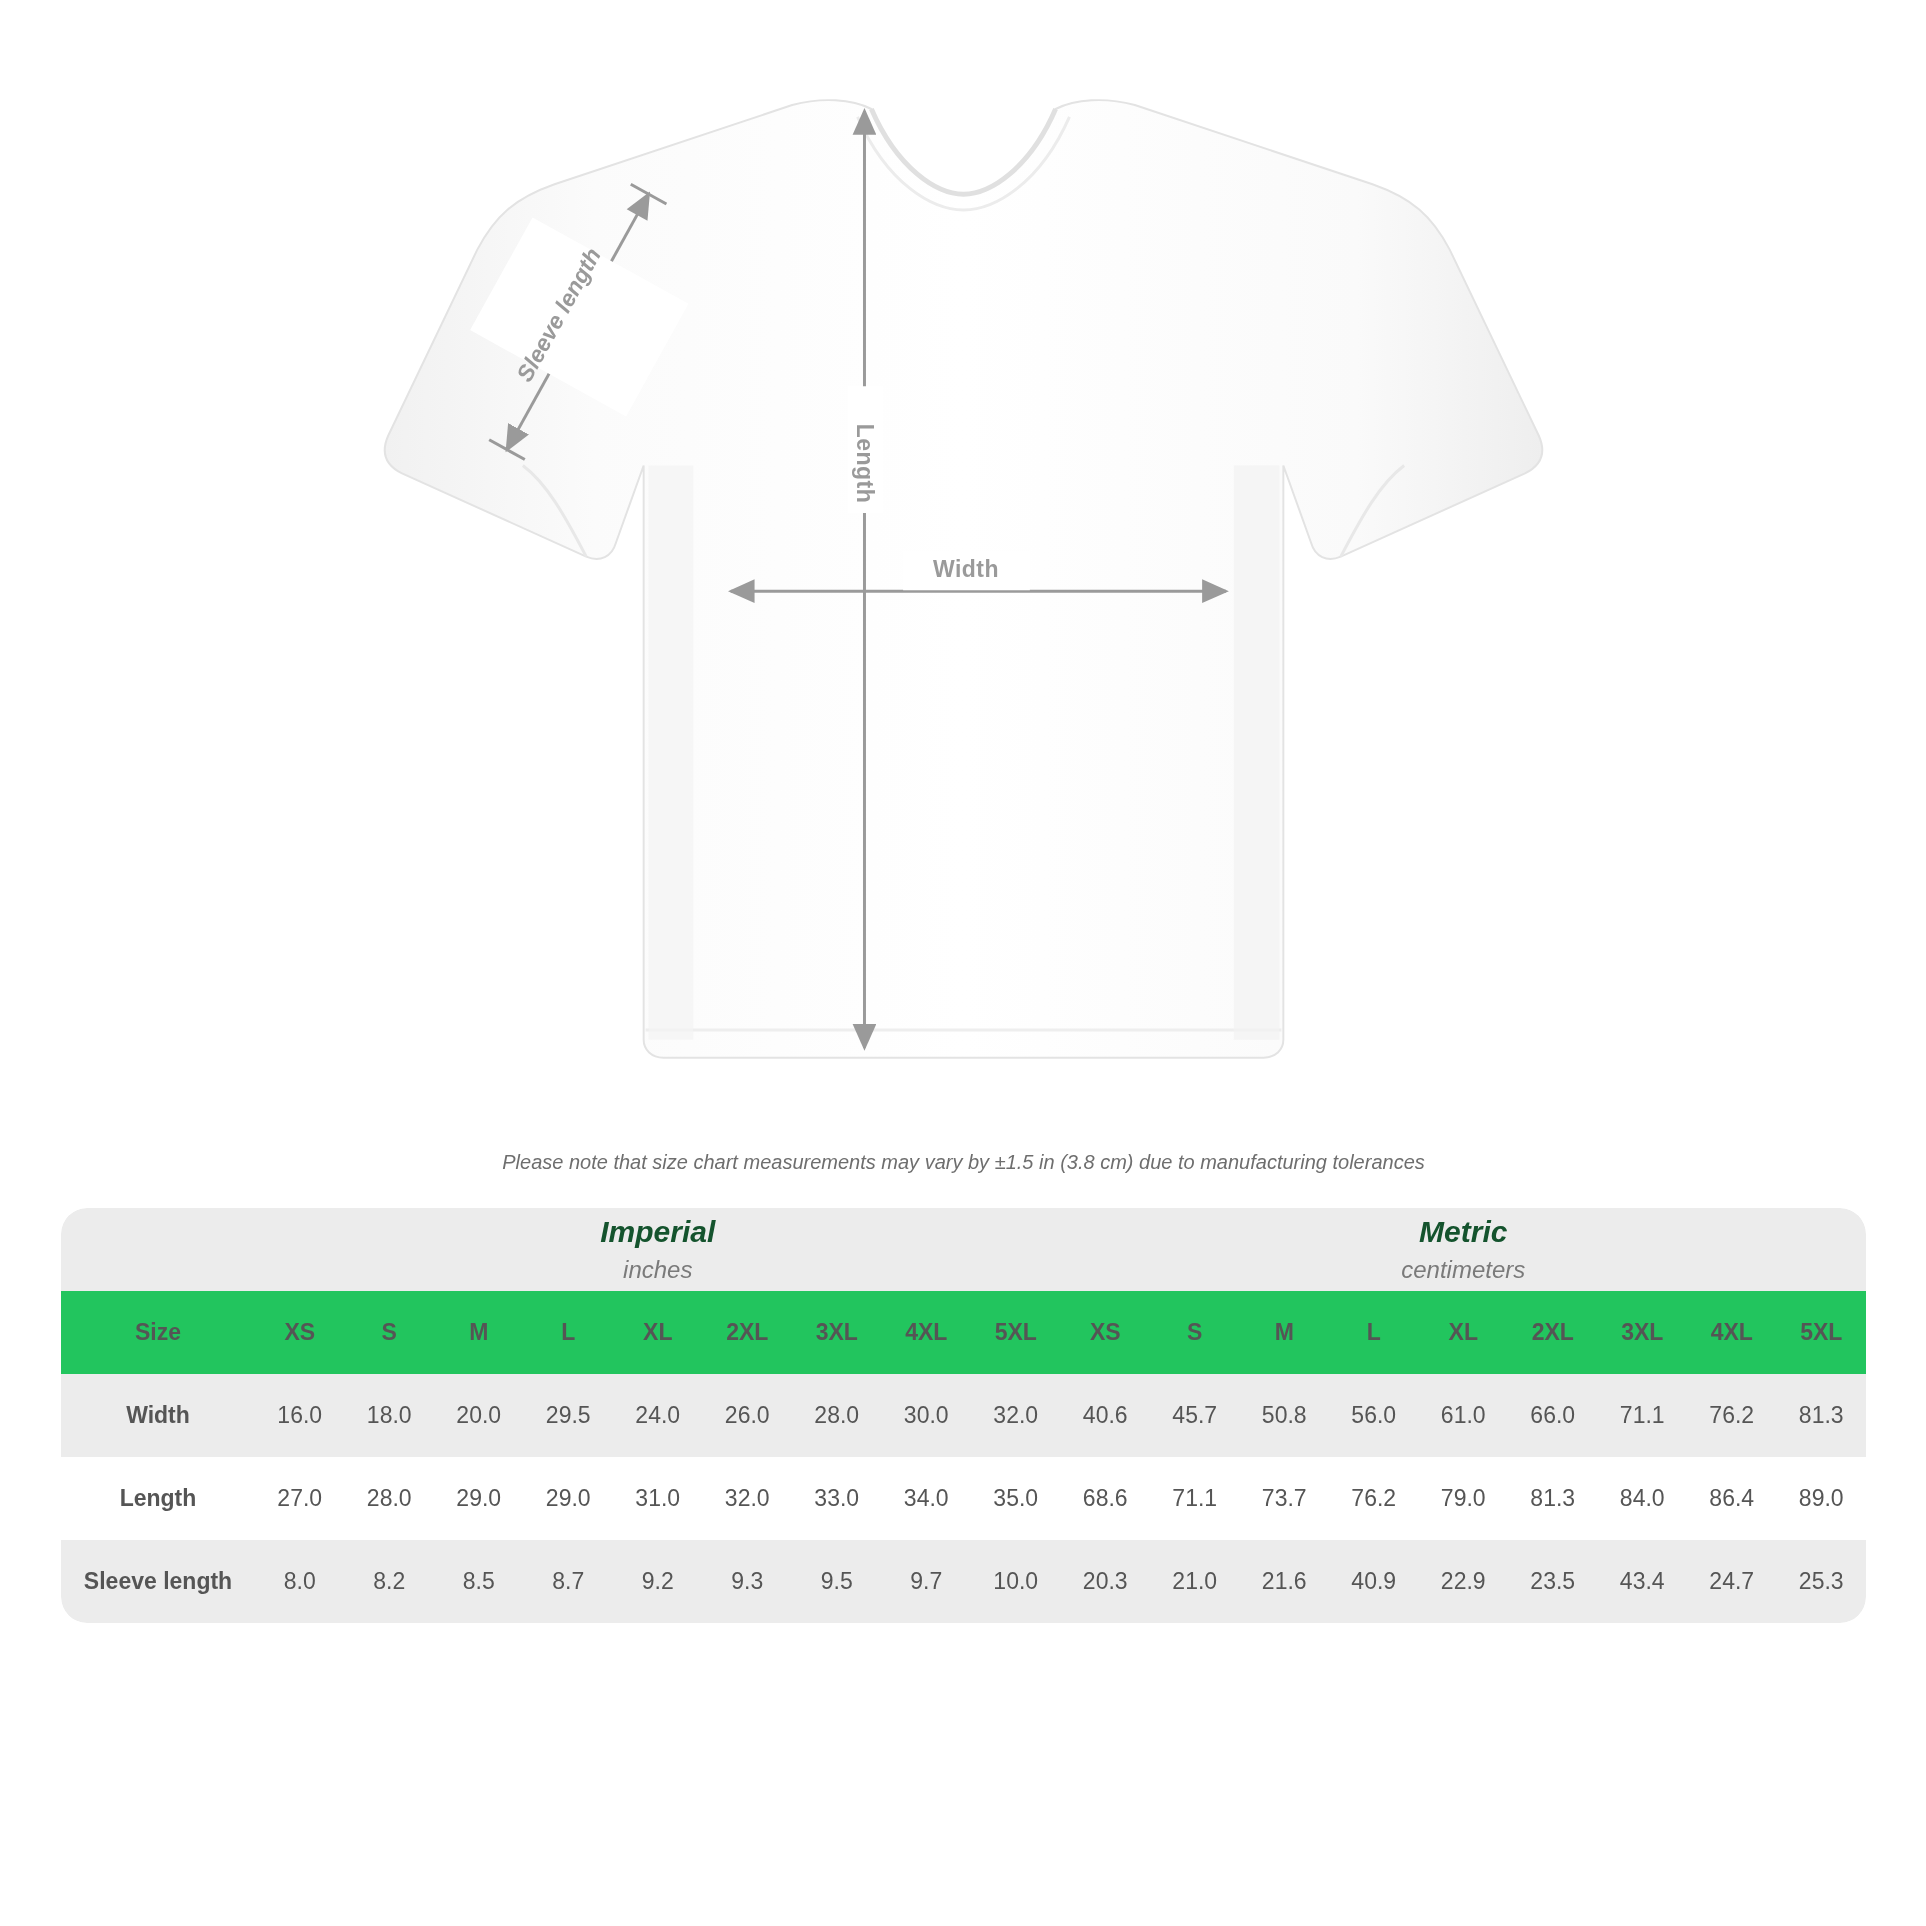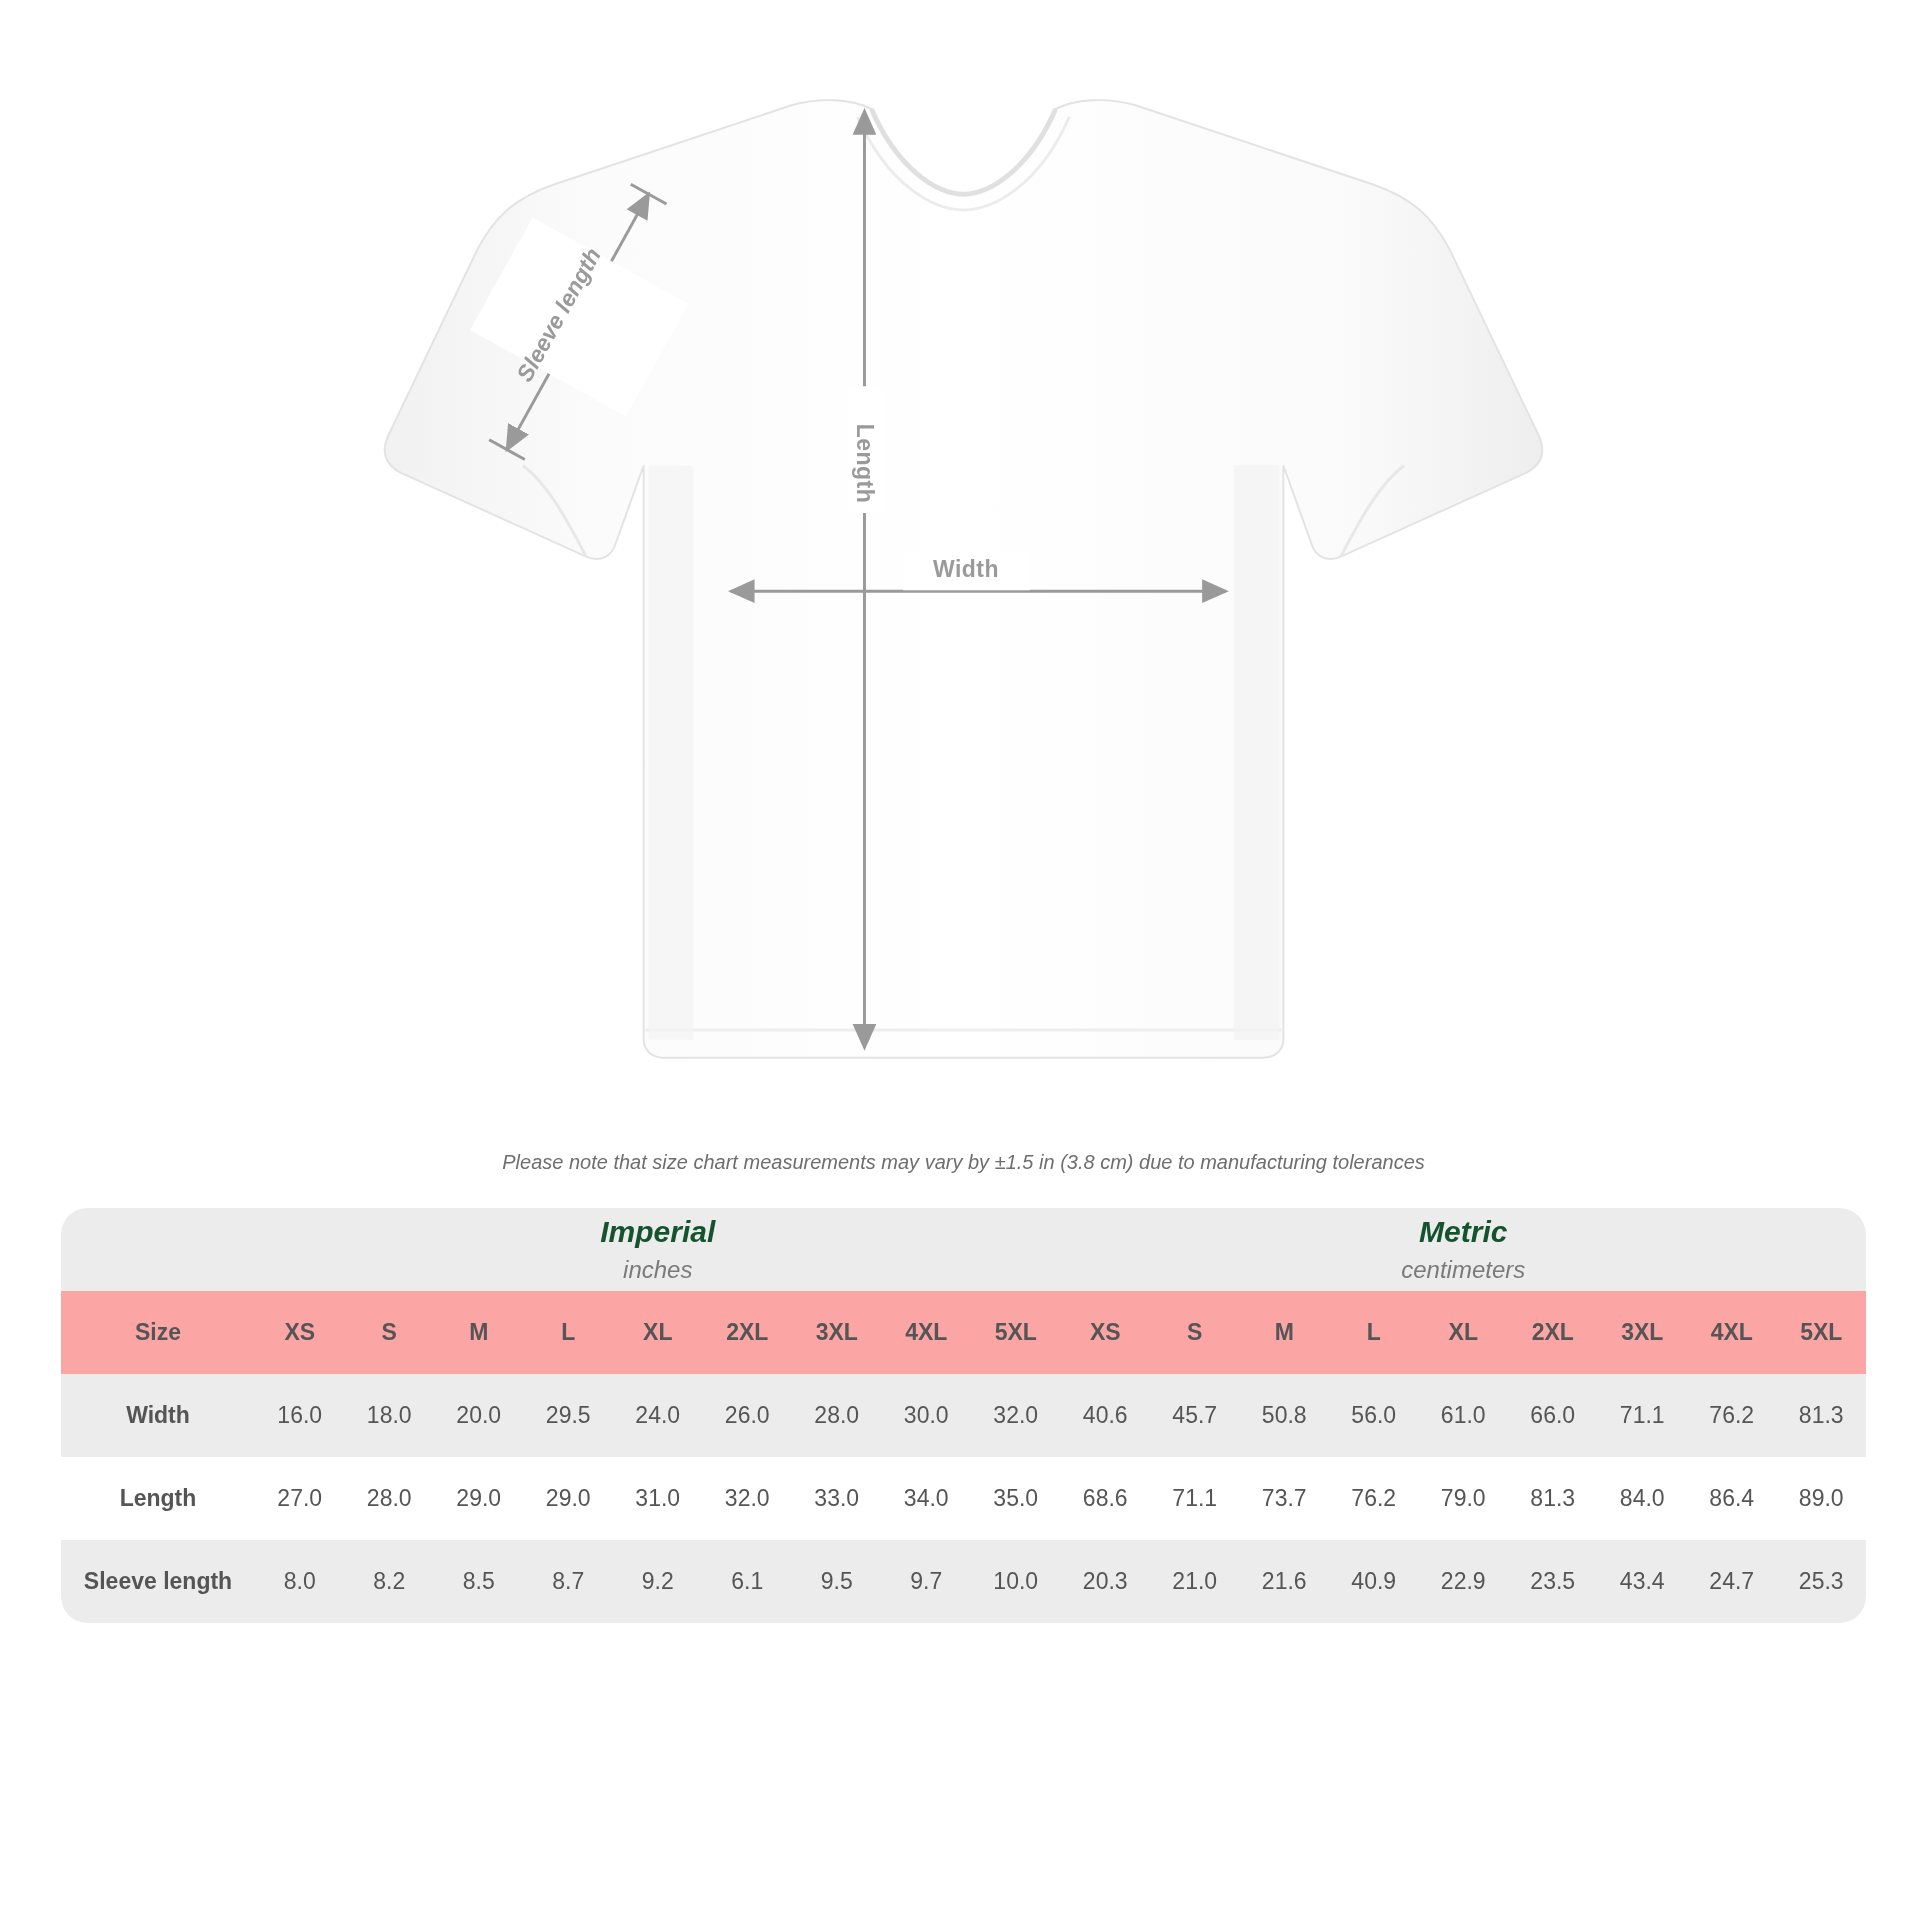--- a/index.html
+++ b/index.html
@@ -87,21 +87,21 @@
     font-style: italic;
     color: #7a7a7a;
     margin-top: 8px;
   }
   .row-label {
     font-size: 25px;
     font-weight: bold;
     color: #5d5d5d;
   }
   .size-head td {
-    background: #fca5a5;
+    background: #22c55e;
     font-size: 25px;
     font-weight: bold;
     color: #5d5d5d;
     height: 103px;
   }
   .shaded td {
     background: #ececec;
   }
   .plain td {
     background: #ffffff;
@@ -287,21 +287,21 @@
           <td>89.0</td>
         </tr>
 
         <tr class="shaded">
           <td class="row-label corner-bl">Sleeve length</td>
           <td>8.0</td>
           <td>8.2</td>
           <td>8.5</td>
           <td>8.7</td>
           <td>9.2</td>
-          <td>6.1</td>
+          <td>9.3</td>
           <td>9.5</td>
           <td>9.7</td>
           <td>10.0</td>
           <td>20.3</td>
           <td>21.0</td>
           <td>21.6</td>
           <td>40.9</td>
           <td>22.9</td>
           <td>23.5</td>
           <td>43.4</td>

